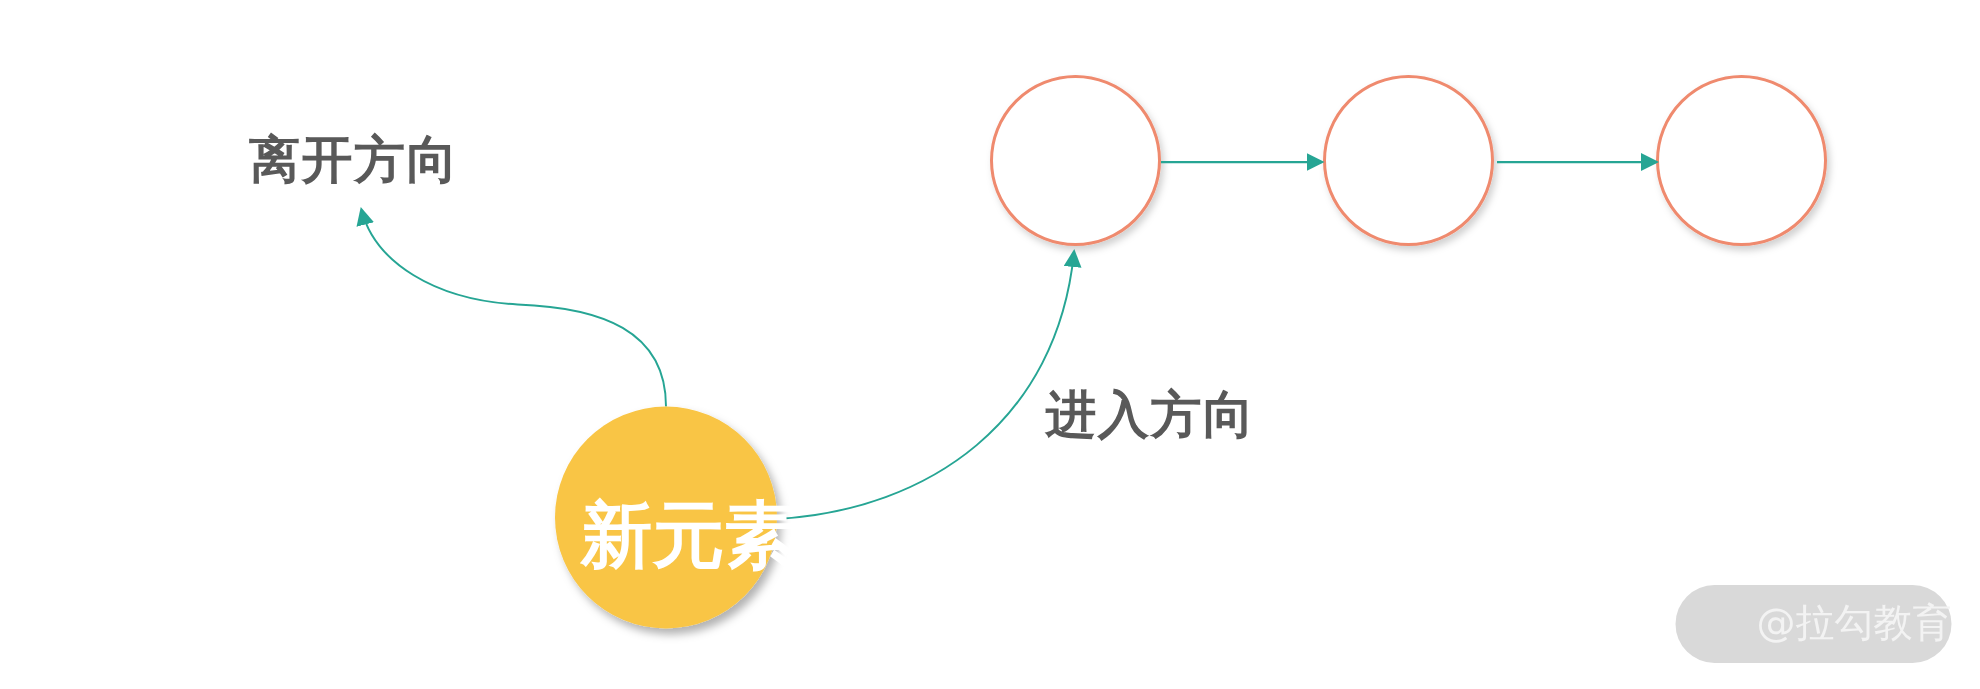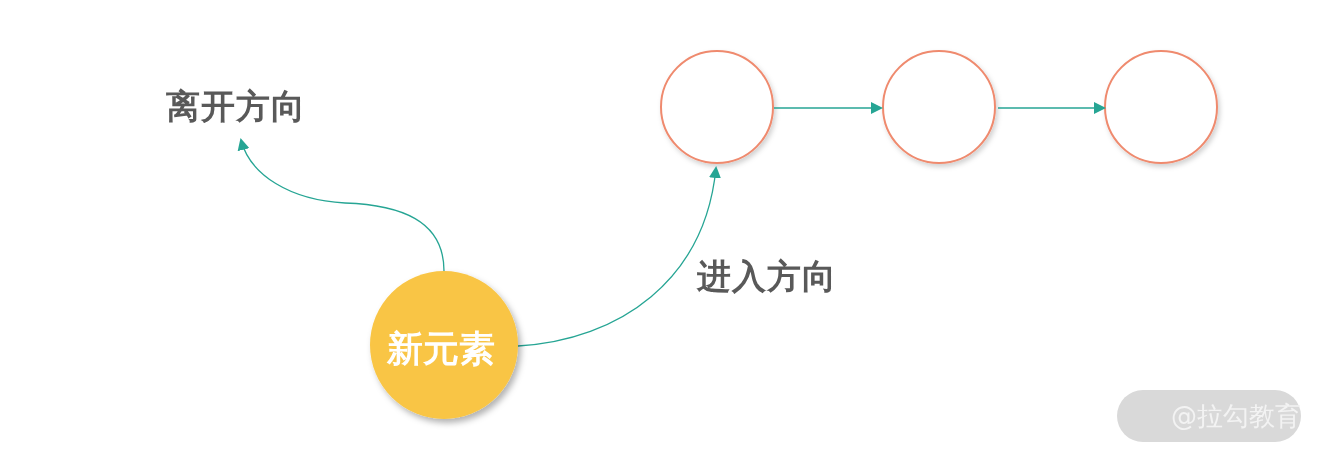--- a/index.html
+++ b/index.html
@@ -1,20 +1,20 @@
 <!DOCTYPE html>
 <html><head>
 <meta charset="utf-8">
 <style>
   html, body { margin: 0; padding: 0; background: #ffffff; }
   body { width: 1320px; height: 459px; position: relative; overflow: hidden;
          font-family: "DejaVu Sans", "Liberation Sans", sans-serif; }
   svg.canvas { position: absolute; left: 0; top: 0; }
   .label { position: absolute; font-weight: bold; color: #595959; font-size: 34px; letter-spacing: 1px; white-space: nowrap; }
-  .node-label { position: absolute; font-weight: bold; color: #ffffff; font-size: 36px; white-space: nowrap; }
+  .node-label { position: absolute; font-weight: bold; color: #ffffff; font-size: 48px; white-space: nowrap; }
   .watermark { position: absolute; left: 1117px; top: 390px; width: 184px; height: 52px; border-radius: 26px;
                background: #d9d9d9; color: #f3f3f3; font-size: 26px; line-height: 52px; text-align: right; }
 </style>
 </head>
 <body>
 
 <svg class="canvas" width="1320" height="459" viewBox="0 0 1320 459">
   <defs>
     <filter id="shadow" x="-30%" y="-30%" width="160%" height="160%">
       <feDropShadow dx="2" dy="3" stdDeviation="2.5" flood-color="#000" flood-opacity="0.18"></feDropShadow>

